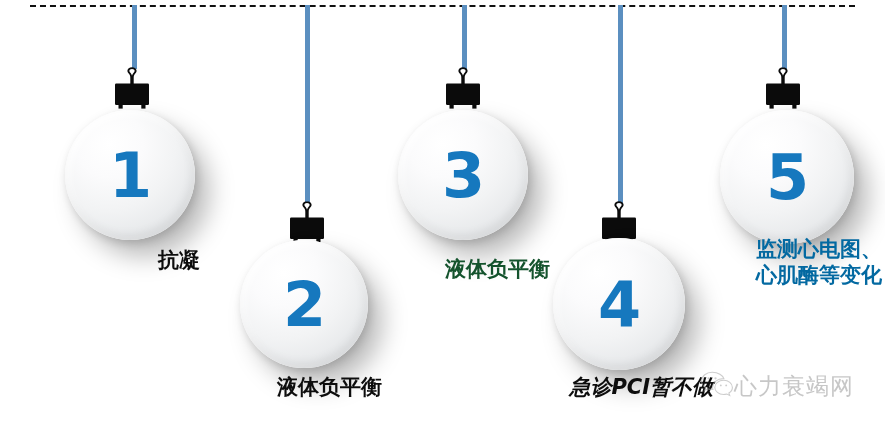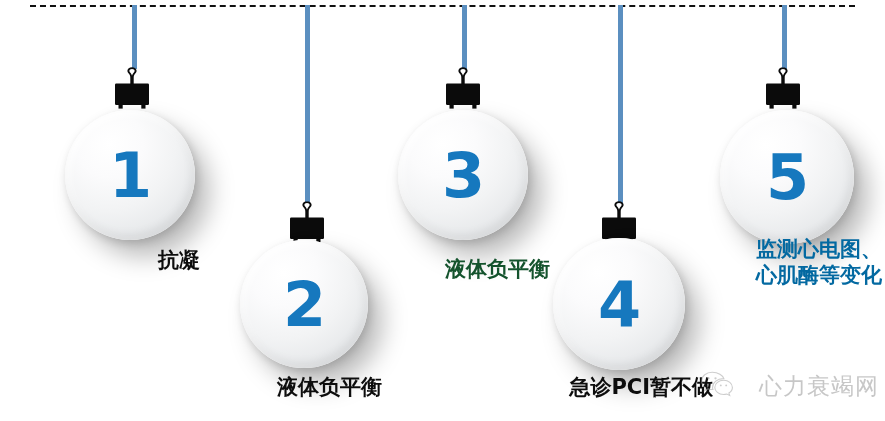--- a/index.html
+++ b/index.html
@@ -92,21 +92,21 @@
     user-select: none;
   }
 
   
   .watermark {
     position: absolute;
     left: 700px;
     top: 370px;
     display: flex;
     align-items: center;
-    gap: 25px;
+    gap: 0;
     opacity: 0.55;
   }
   .watermark .wm-text {
     font-family: "DejaVu Sans", "Liberation Sans", sans-serif;
     font-size: 23px;
     color: #9a9a9a;
     letter-spacing: 1px;
     white-space: nowrap;
   }
   .watermark .wm-icon { display: block; }
@@ -163,21 +163,21 @@
         <svg width="54" height="48" viewBox="0 0 54 48">
           <path d="M27 3.2c-2.6 0-4.6 1.6-4.6 3.5 0 1.3.9 2.2 1.6 3.1 .9 1.2 1.3 2.3 1.3 4.1v7.6h1.9v-7.6c0-2.3-.6-3.6-1.6-4.9-.6-.8-1.2-1.4-1.2-2.3 0-1 1.1-1.8 2.6-1.8s2.6.8 2.6 1.8c0 .9-.6 1.5-1.2 2.3-1 1.3-1.6 2.6-1.6 4.9v7.6h1.9v-7.6c0-1.8.4-2.9 1.3-4.1 .7-.9 1.6-1.8 1.6-3.1 0-1.9-2-3.5-4.6-3.5z" fill="#0b0b0b"></path>
           <rect x="10" y="19.5" width="34" height="21.5" rx="1.2" fill="#0b0b0b"></rect>
           <rect x="13.5" y="41" width="4.2" height="3.6" fill="#0b0b0b"></rect>
           <rect x="36.3" y="41" width="4.2" height="3.6" fill="#0b0b0b"></rect>
         </svg>
       </div>
       <div class="ball" style="left: 553px; top: 238px; width: 132px; height: 132px;">
         <span class="num" style="color: rgb(22, 120, 190);">4</span>
       </div>
-      <div class="caption" style="left: 527px; top: 375px; width: 186px; color: rgb(13, 13, 13);">急诊PCI暂不做</div>
+      <div class="caption" style="left: 527px; top: 375px; width: 186px; color: rgb(13, 13, 13); font-style: italic;">急诊PCI暂不做</div>
       <div class="string" style="left: 782px; height: 64px; background: rgb(91, 143, 192);"></div>
       <div class="clip" style="left: 756px; top: 64px;">
         <svg width="54" height="48" viewBox="0 0 54 48">
           <path d="M27 3.2c-2.6 0-4.6 1.6-4.6 3.5 0 1.3.9 2.2 1.6 3.1 .9 1.2 1.3 2.3 1.3 4.1v7.6h1.9v-7.6c0-2.3-.6-3.6-1.6-4.9-.6-.8-1.2-1.4-1.2-2.3 0-1 1.1-1.8 2.6-1.8s2.6.8 2.6 1.8c0 .9-.6 1.5-1.2 2.3-1 1.3-1.6 2.6-1.6 4.9v7.6h1.9v-7.6c0-1.8.4-2.9 1.3-4.1 .7-.9 1.6-1.8 1.6-3.1 0-1.9-2-3.5-4.6-3.5z" fill="#0b0b0b"></path>
           <rect x="10" y="19.5" width="34" height="21.5" rx="1.2" fill="#0b0b0b"></rect>
           <rect x="13.5" y="41" width="4.2" height="3.6" fill="#0b0b0b"></rect>
           <rect x="36.3" y="41" width="4.2" height="3.6" fill="#0b0b0b"></rect>
         </svg>
       </div>
       <div class="ball" style="left: 720px; top: 110px; width: 134px; height: 134px;">

